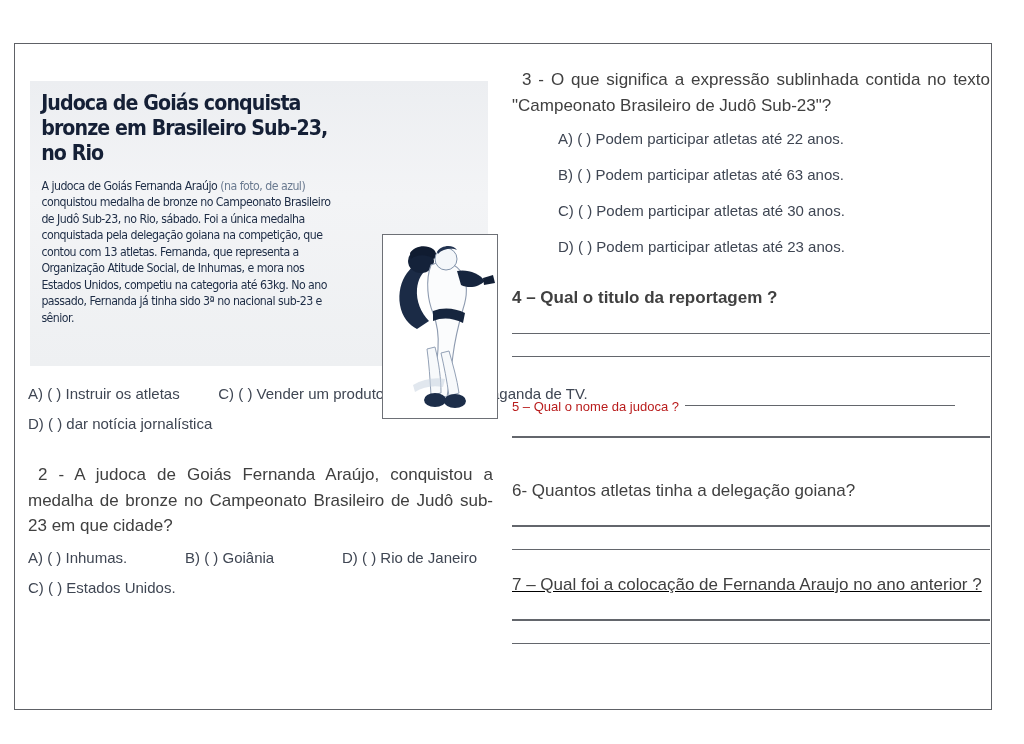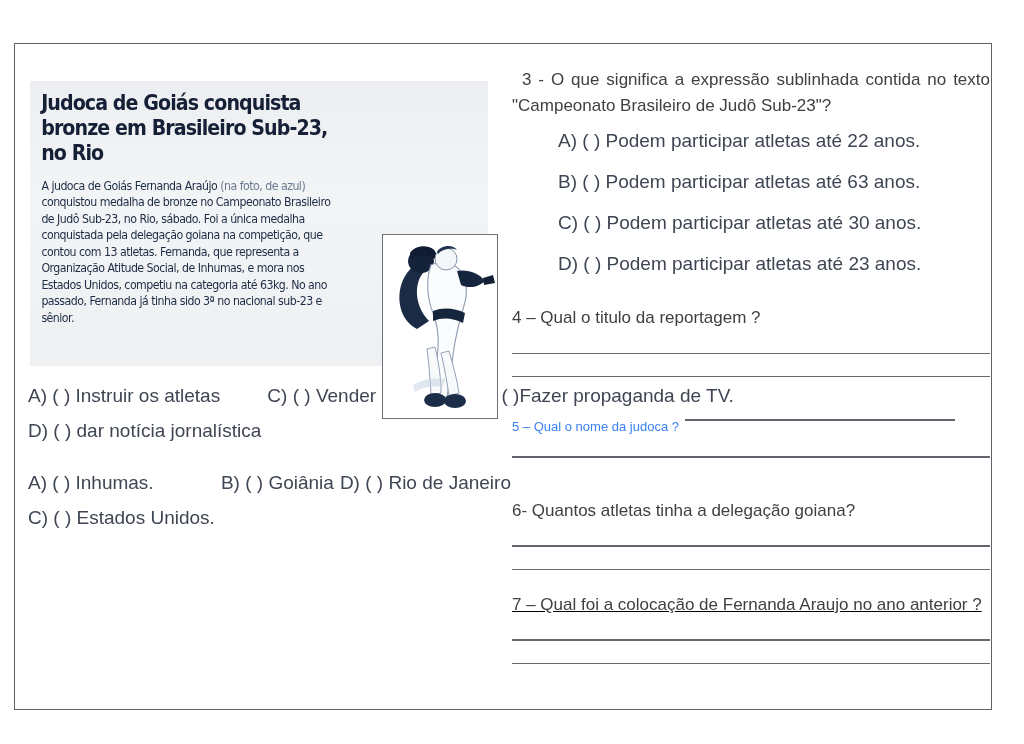--- a/index.html
+++ b/index.html
@@ -133,21 +133,21 @@
   }
 
   .options-grid {
     display: grid;
     grid-template-columns: 1fr 1fr 1fr;
     row-gap: 13px;
     column-gap: 6px;
     margin-top: 10px;
   }
   .option {
-    font-size: 19px;
+    font-size: 15px;
     color: #3f4653;
     white-space: nowrap;
   }
 
   .options-stack {
     margin-top: 12px;
     padding-left: 46px;
   }
   .options-stack .option {
     margin-bottom: 19px;
@@ -155,24 +155,24 @@
   .options-stack .option:last-child { margin-bottom: 0; }
 
   
   .answer-line {
     height: 1.4px;
     background: #63666c;
     margin-top: 22px;
   }
   .inline-q {
     display: flex;
-    align-items: flex-start;
+    align-items: center;
     gap: 6px;
     font-size: 13px;
-    color: #3b82f6;
+    color: #b91c1c;
   }
   .inline-q .line-fill {
     flex: 1 1 auto;
     height: 1.4px;
     background: #63666c;
     margin-bottom: 3px;
     max-width: 270px;
   }
 </style>
 </head>
@@ -226,20 +226,21 @@
     <div class="question-block">
       <div class="options-grid">
         <div class="option">A) (   ) Instruir os atletas</div>
         <div class="option">C) (   ) Vender um produto</div>
         <div class="option">B  (   )Fazer propaganda de TV.</div>
         <div class="option">D) (   ) dar notícia jornalística</div>
       </div>
     </div>
 
     <div class="question-block" style="margin-top:30px;">
+      <p class="q-stem justified">2 - A judoca de Goiás Fernanda Araújo, conquistou a medalha de bronze no Campeonato Brasileiro de Judô sub-23 em que cidade?</p>
       <div class="options-grid">
         <div class="option">A) (   ) Inhumas.</div>
         <div class="option">B) (   ) Goiânia</div>
         <div class="option">D) (   ) Rio de Janeiro</div>
         <div class="option">C) (   ) Estados Unidos.</div>
       </div>
     </div>
 
   </div>
 
@@ -248,21 +249,21 @@
     <div class="question-block" style="margin-top:12px;">
       <p class="q-stem justified">3 - O que significa a expressão sublinhada contida no texto "Campeonato Brasileiro de Judô Sub-23"?</p>
       <div class="options-stack">
         <div class="option">A) (   ) Podem participar atletas até 22 anos.</div>
         <div class="option">B) (   ) Podem participar atletas até 63 anos.</div>
         <div class="option">C) (   ) Podem participar atletas até 30 anos.</div>
         <div class="option">D) (   ) Podem participar atletas até 23 anos.</div>
       </div>
     </div>
 
-    <div class="question-block" style="margin-top:30px;">
+    <div class="question-block" style="margin-top:30px;font-weight:bold;">
       <p class="q-stem">4 – Qual o titulo da reportagem ?</p>
       <div class="answer-line"></div>
       <div class="answer-line"></div>
     </div>
 
     <div class="question-block" style="margin-top:42px;">
       <div class="inline-q">
         <span>5 – Qual o nome da judoca ?</span>
         <span class="line-fill"></span>
       </div>

